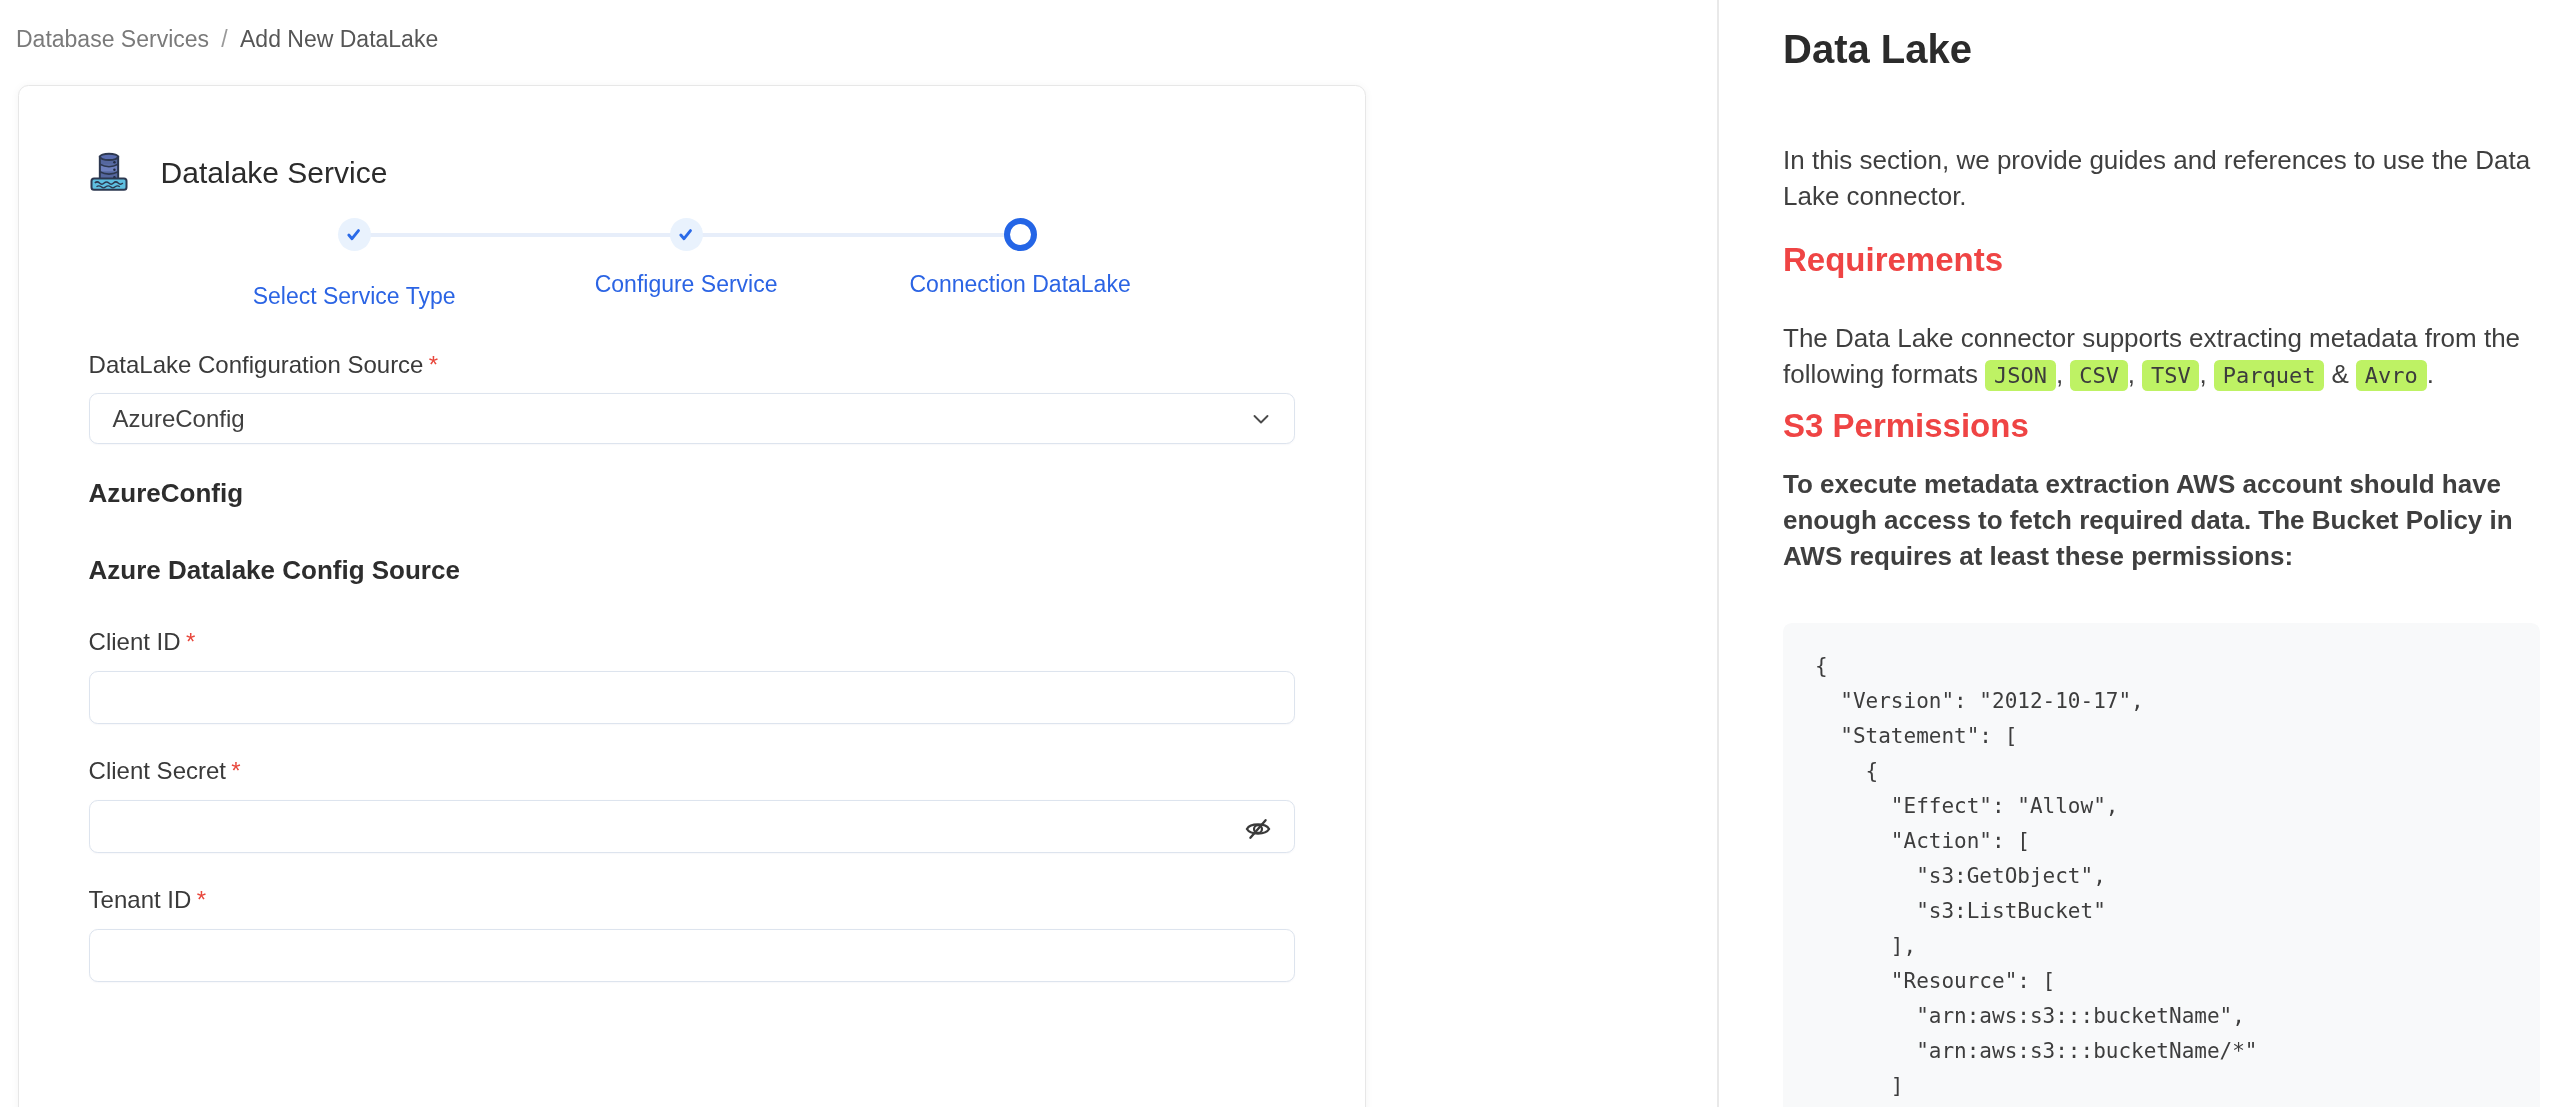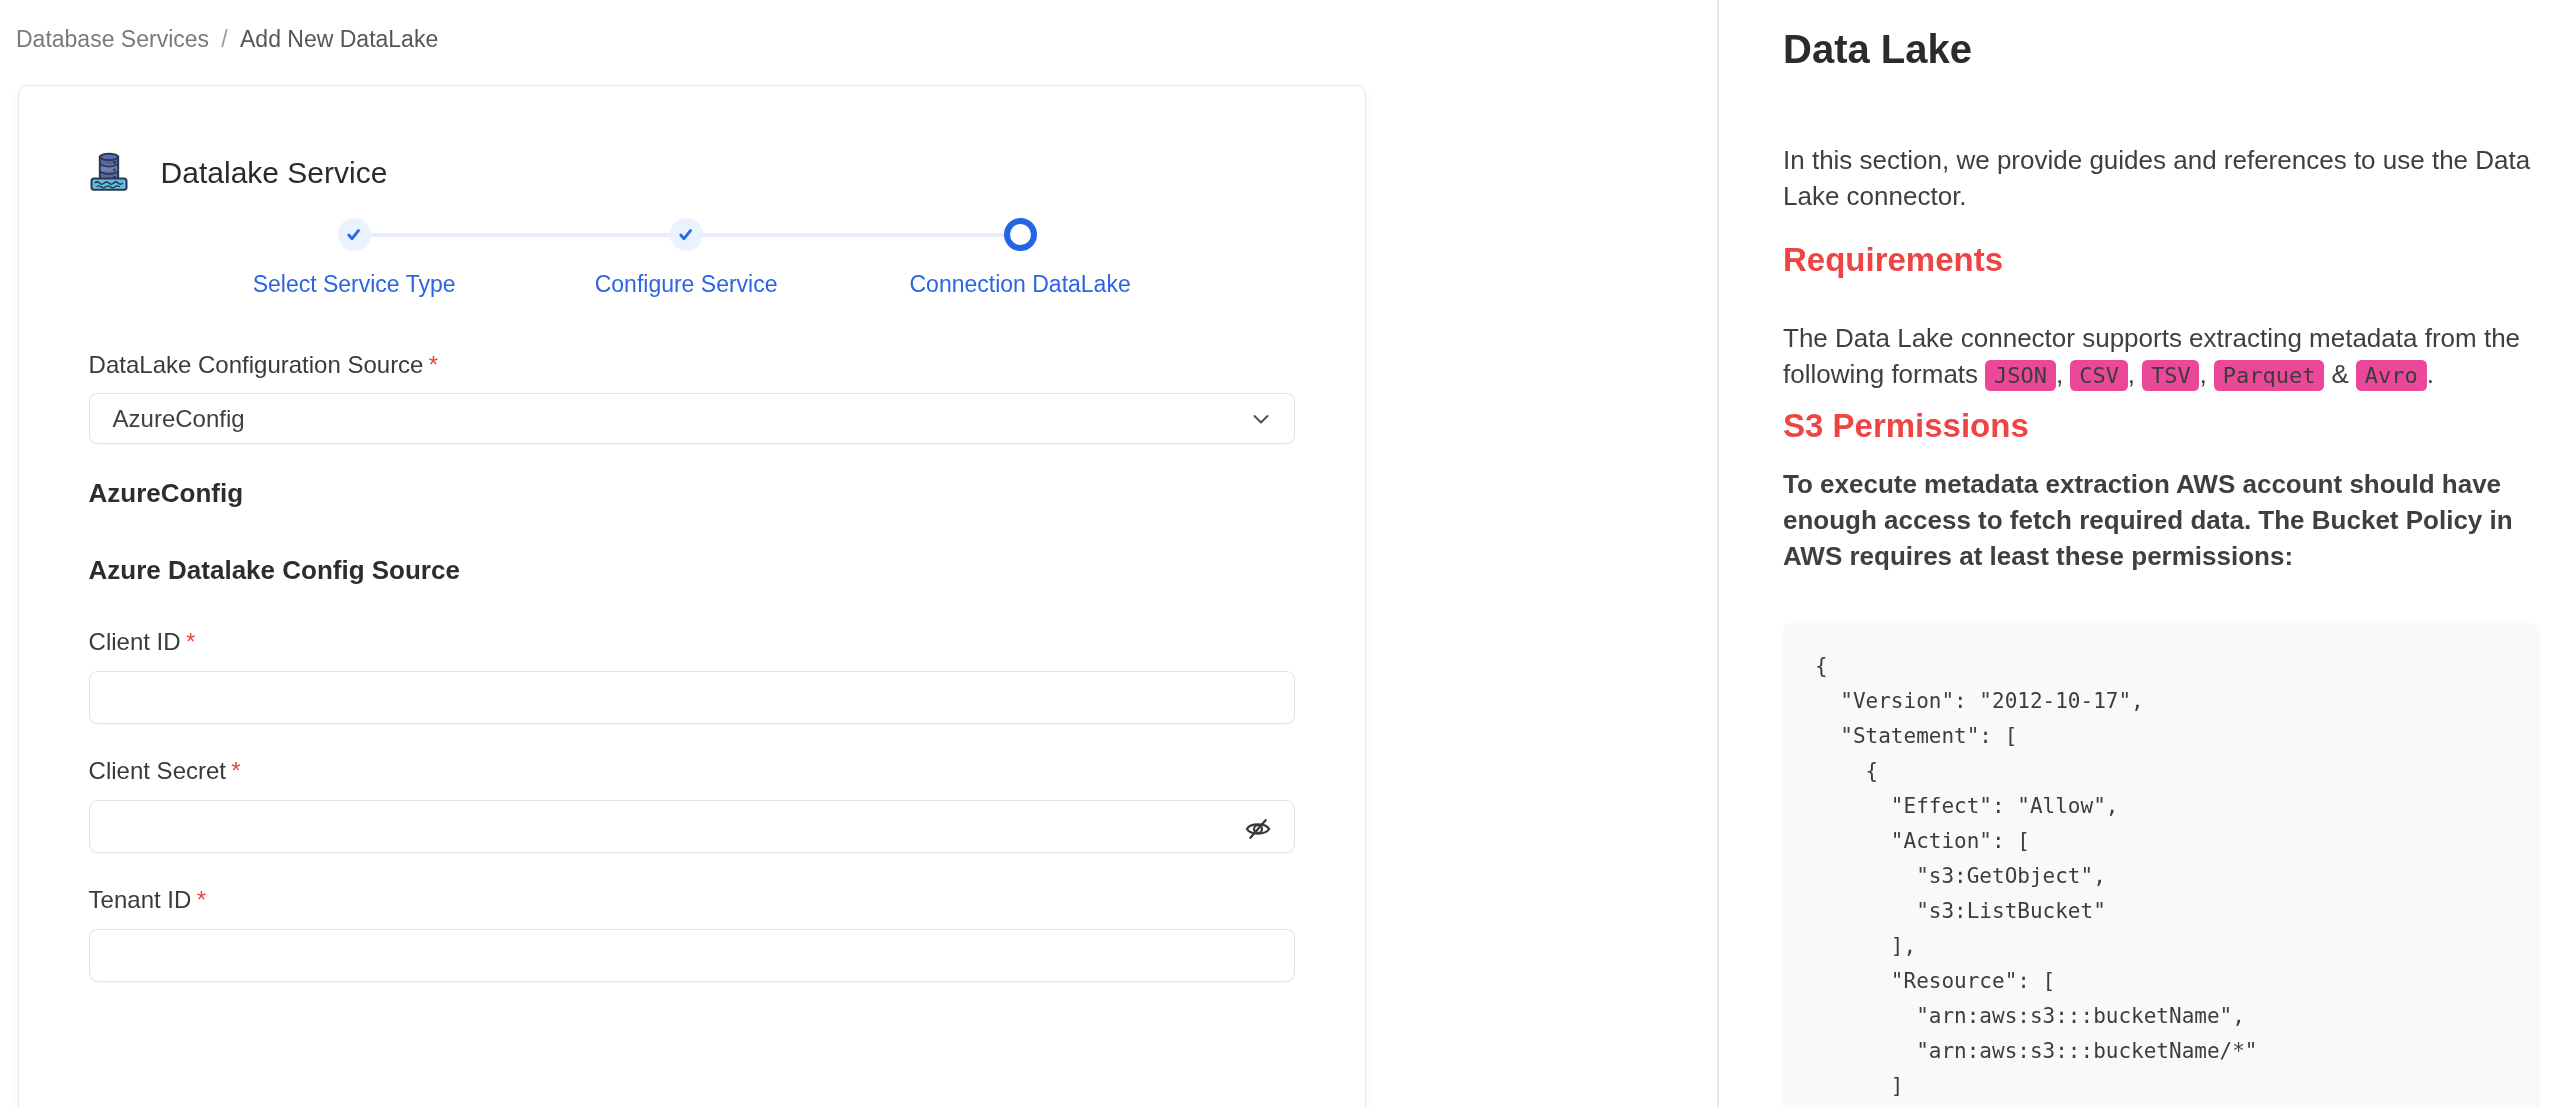--- a/index.html
+++ b/index.html
@@ -25,21 +25,21 @@
   .stepper { position: relative; margin-top: 21px; height: 93px; width: 1207px; }
   .step-line { position: absolute; top: 15px; height: 3.5px; background: #e7eefa; border-radius: 1.8px; }
   .step-line.l1 { left: 274px; width: 316px; }
   .step-line.l2 { left: 606px; width: 316px; }
   .step-dot { position: absolute; top: 0; width: 33px; height: 33px; border-radius: 50%; }
   .step-dot.done { background: #e9f2fd; display: flex; align-items: center; justify-content: center; }
   .step-dot.active { border: 6.2px solid #2465e6; background: #fff; }
   .step-dot.d0 { left: 249px; } .step-dot.d1 { left: 581px; } .step-dot.d2 { left: 915px; }
   .step-label { position: absolute; top: 53px; width: 351px; text-align: center;
     font-size: 23px; color: #2b64e4; cursor: pointer; }
-  .step-label.t0 { left: 90px; } .step-label.t1 { left: 422px; } .step-label.t2 { left: 756px; }
+  .step-label.t0 { left: 90px; margin-top: 12px; } .step-label.t1 { left: 422px; } .step-label.t2 { left: 756px; }
 
   
   .section-title { margin-top: 72px; font-size: 26px; font-weight: 600; color: #2d2d2d; line-height: 33px; }
   .field-label { font-size: 24px; color: #3a3a3a; line-height: 30px; }
   .field-label .req { color: #e8473c; margin-left: 5.3px; }
   .m-label1 { margin-top: 39px; }
   .select-box { margin-top: 13px; height: 51px; width: 100%; border: 0.9px solid #dde4ee;
     border-radius: 8.8px; background: #fff; display: flex; align-items: center;
     justify-content: space-between; padding: 0 21px 0 23px; font-size: 24px; color: #404040;
     cursor: pointer; box-shadow: 0 0.9px 1.8px rgba(20,40,80,0.03); }
@@ -67,21 +67,21 @@
     padding: 0 36px 0 64px; background: #fff; overflow: hidden; }
   .docs-title { margin-top: 26px; font-size: 40px; font-weight: 700; color: #2b2b2b; line-height: 46px; }
   .docs-intro { margin-top: 70px; font-size: 26px; line-height: 36px; color: #3f3f3f; }
   .docs-h2 { font-size: 33px; font-weight: 700; color: #ef4444; line-height: 40px; }
   .h2-req { margin-top: 26px; }
   .docs-para { font-size: 26px; line-height: 36px; color: #3f3f3f; }
   .p-formats { margin-top: 40px; }
   .h2-s3 { margin-top: 12.3px; }
   .p-s3 { margin-top: 20px; font-weight: bold; }
   .inline-code { font-family: "DejaVu Sans Mono", monospace; font-size: 22px; color: #3c3c3c;
-    background: #ec4899; border-radius: 5.3px; padding: 2.6px 8.8px; }
+    background: #bef264; border-radius: 5.3px; padding: 2.6px 8.8px; }
   .code-block { margin-top: 49px; background: #f8f9fa; border-radius: 8.8px;
     padding: 26px 26px 35px 32px; }
   .code-block pre { font-family: "DejaVu Sans Mono", monospace; font-size: 21px;
     line-height: 35px; color: #3d3d3d; white-space: pre; }
 </style>
 </head>
 <body>
 
 <div class="breadcrumb">
   <span class="crumb-link">Database Services</span>

